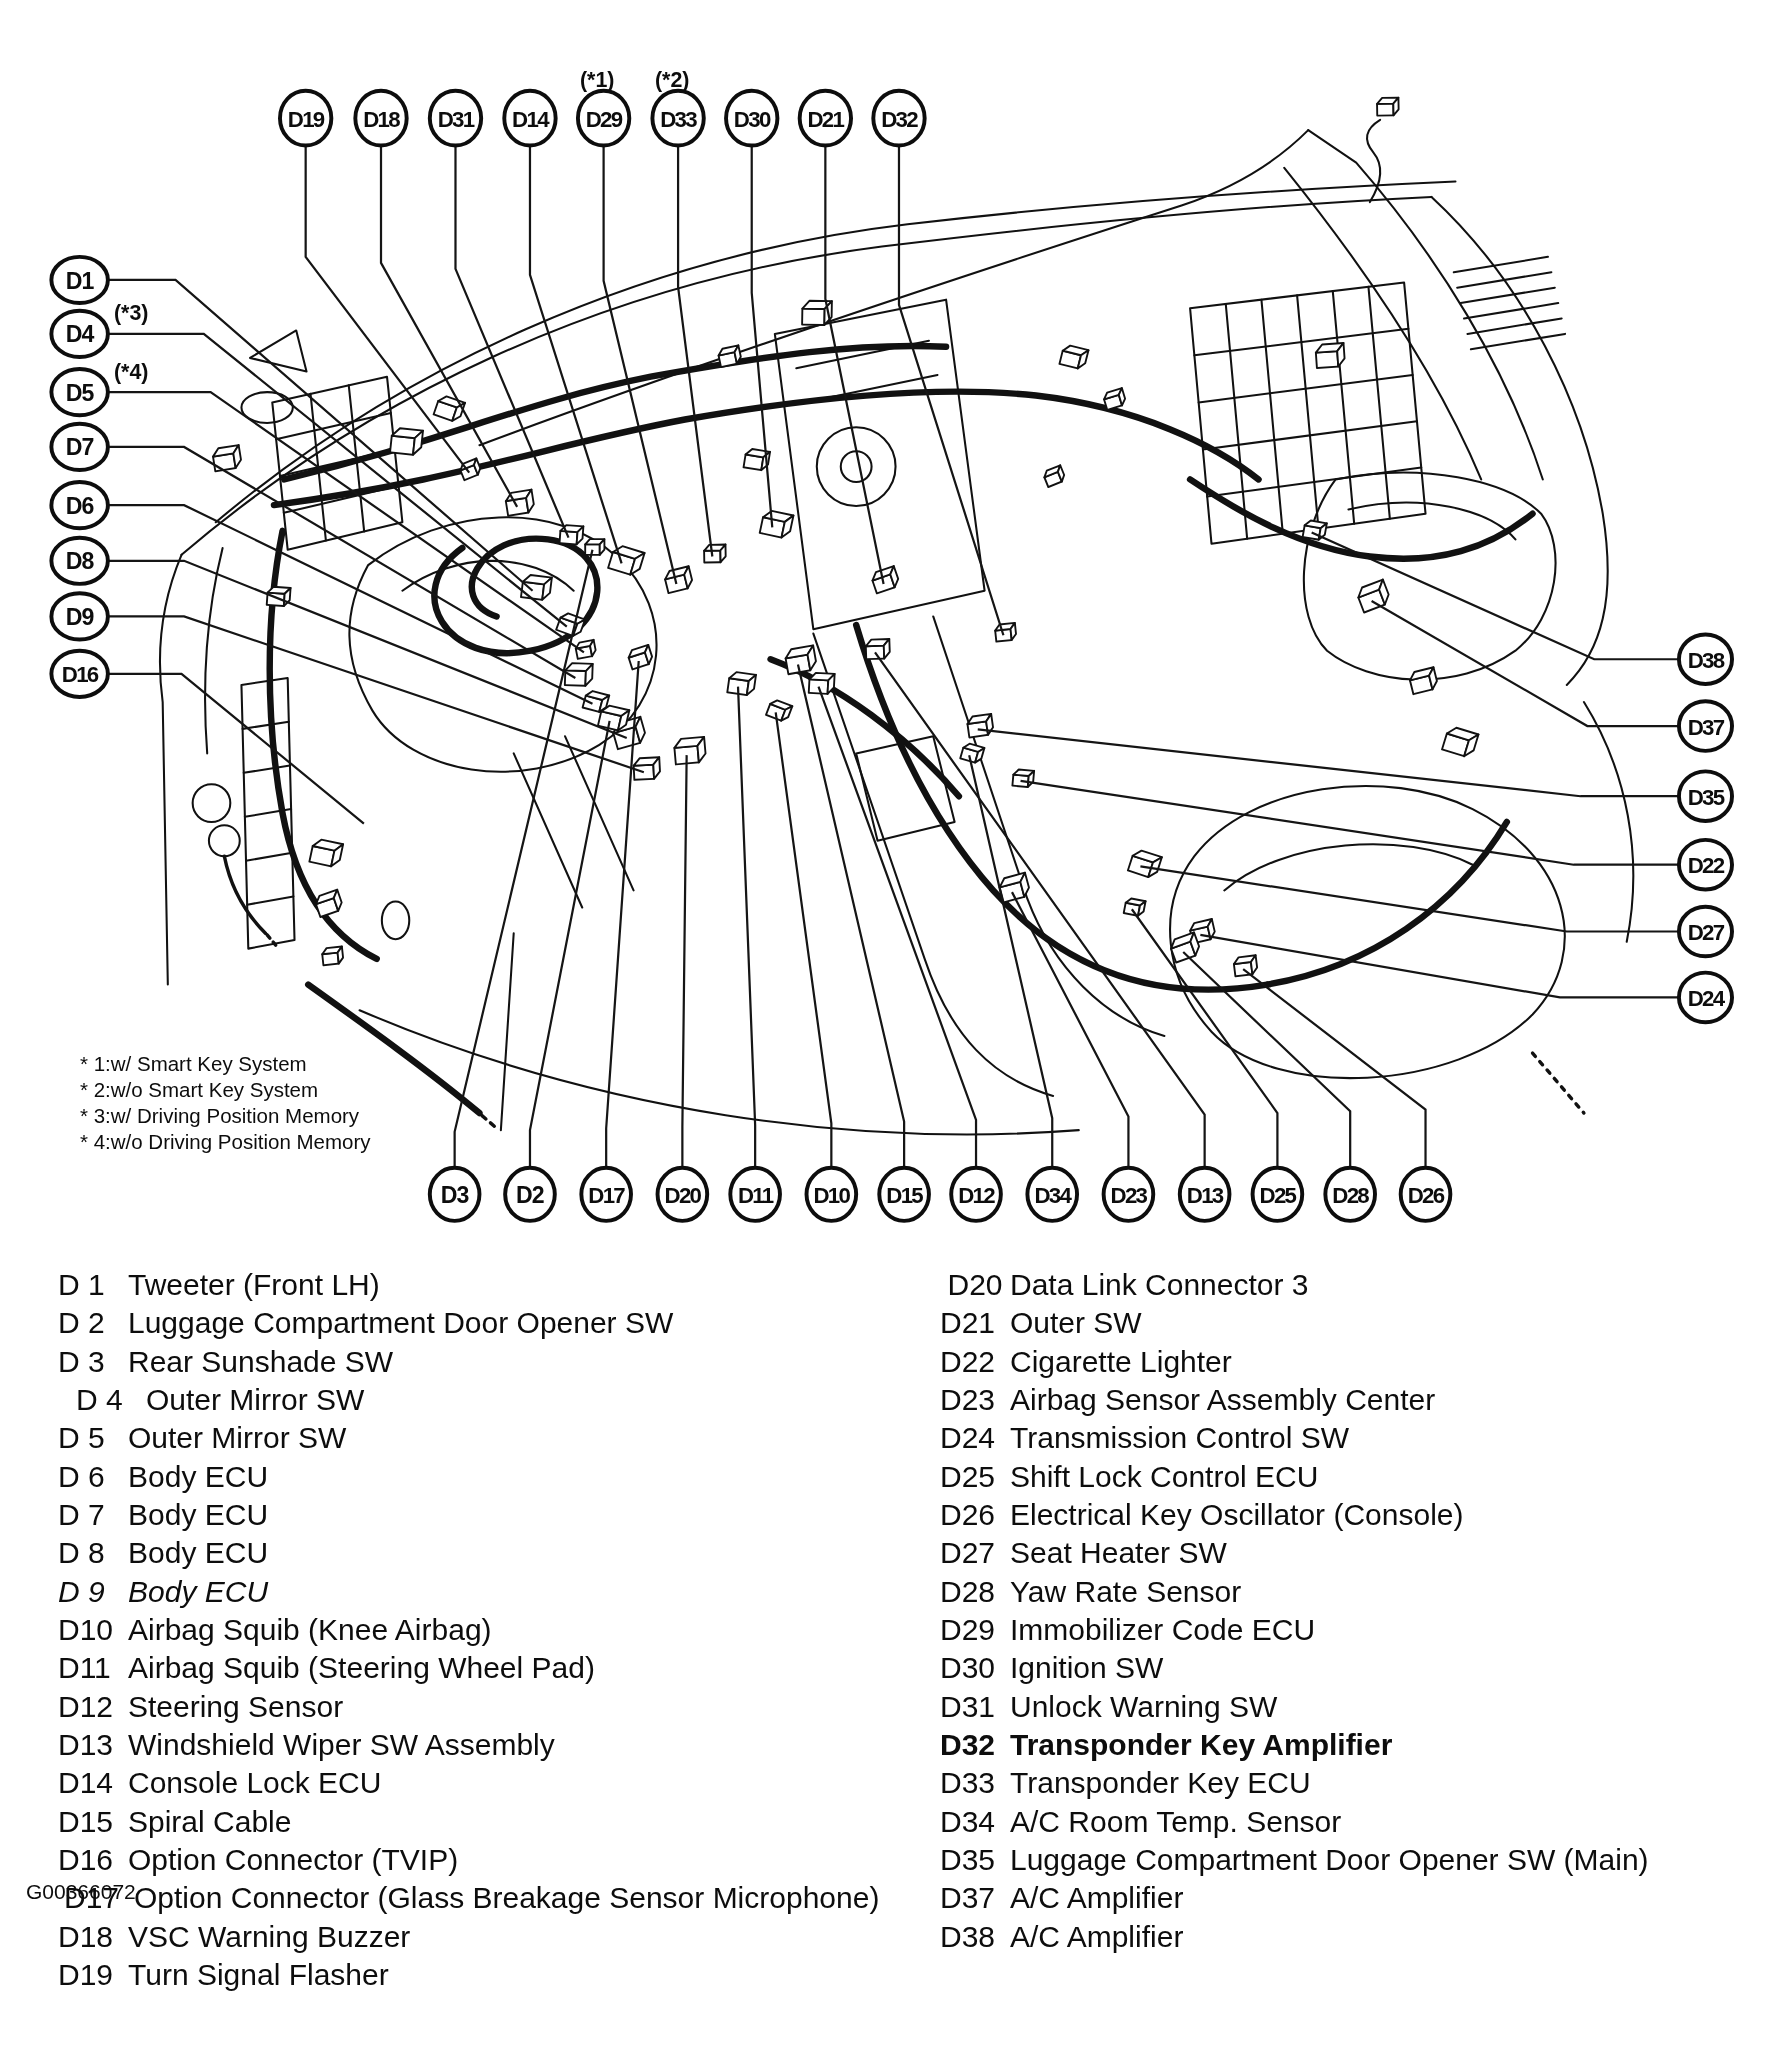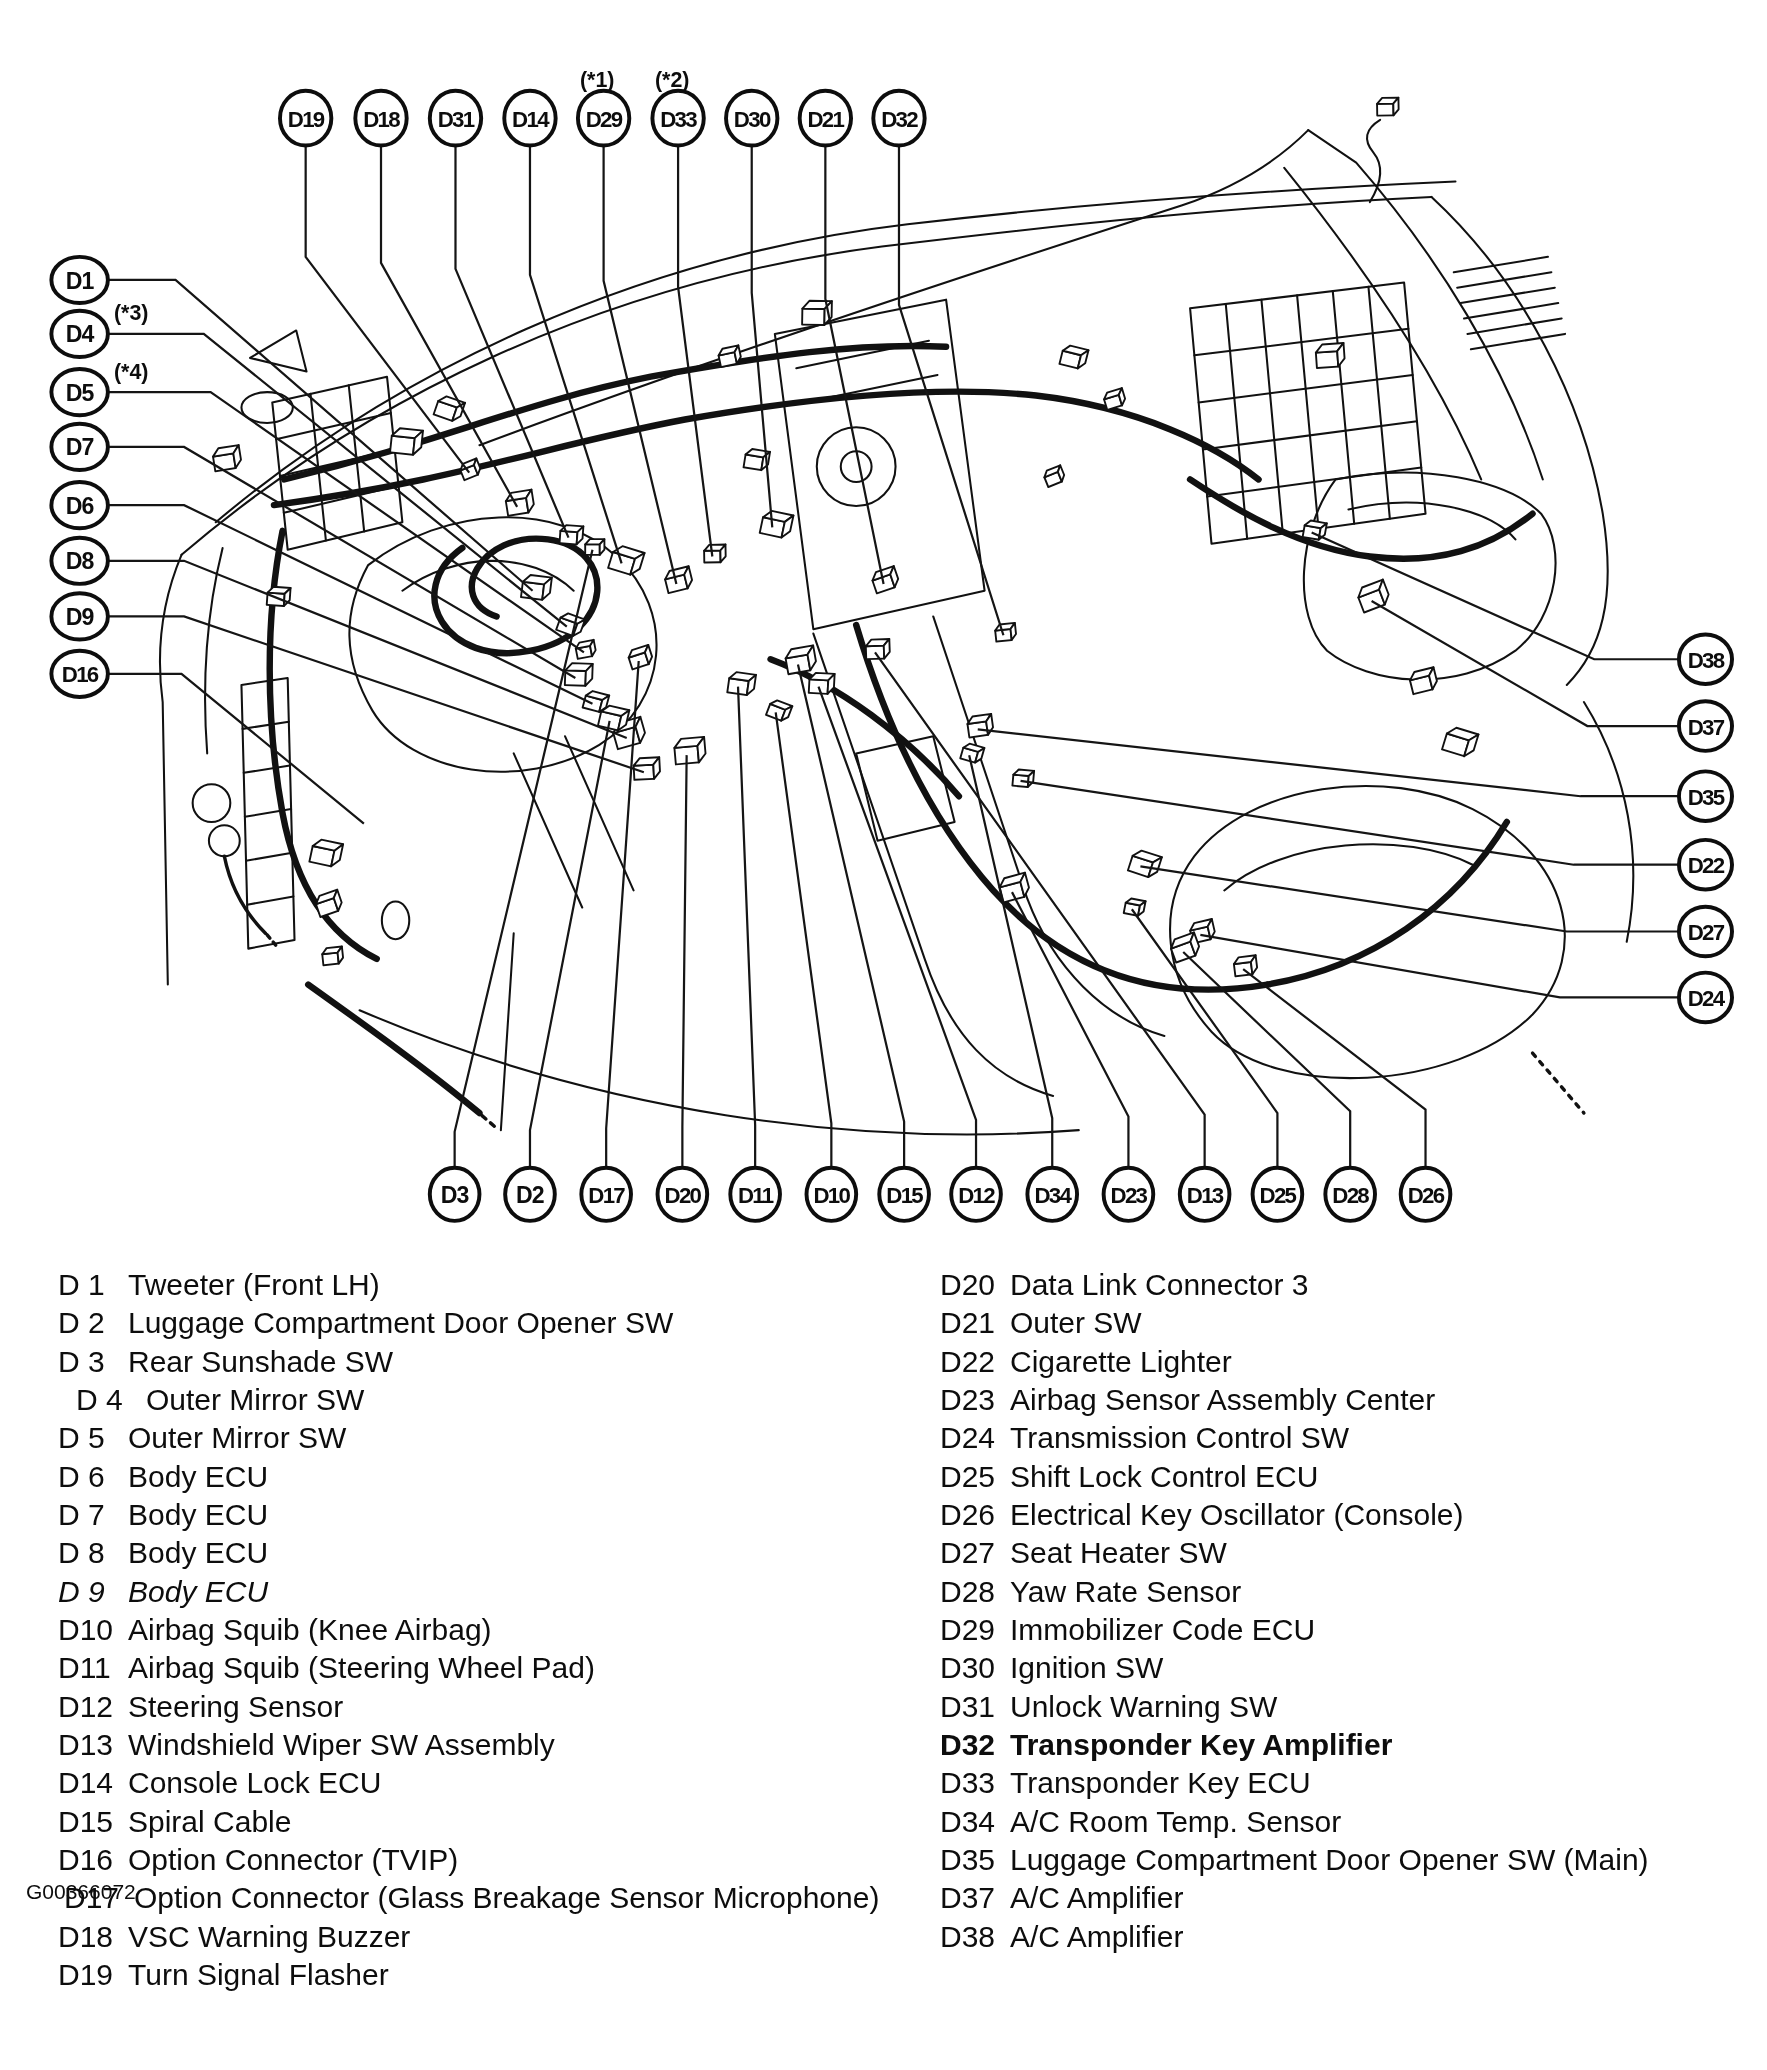--- a/index.html
+++ b/index.html
@@ -559,20 +559,26 @@
       </g>
   </svg>
 
   <div id="notes-layer">
       <div class="note-mark" style="left: 580px; top: 68px;">(*1)</div>
       <div class="note-mark" style="left: 655px; top: 68px;">(*2)</div>
       <div class="note-mark" style="left: 114px; top: 301px;">(*3)</div>
       <div class="note-mark" style="left: 114px; top: 360px;">(*4)</div>
     </div>
 
+  <div id="footnotes">
+      <div>* 1:w/ Smart Key System</div>
+      <div>* 2:w/o Smart Key System</div>
+      <div>* 3:w/ Driving Position Memory</div>
+      <div>* 4:w/o Driving Position Memory</div>
+    </div>
 
   <div id="legend">
       <div class="legend-row" style="left: 58px; top: 1268px;"><span class="legend-code">D 1</span><span class="legend-label">Tweeter (Front LH)</span></div>
       <div class="legend-row" style="left: 58px; top: 1306px;"><span class="legend-code">D 2</span><span class="legend-label">Luggage Compartment Door Opener SW</span></div>
       <div class="legend-row" style="left: 58px; top: 1345px;"><span class="legend-code">D 3</span><span class="legend-label">Rear Sunshade SW</span></div>
       <div class="legend-row" style="left: 76px; top: 1383px;"><span class="legend-code">D 4</span><span class="legend-label">Outer Mirror SW</span></div>
       <div class="legend-row" style="left: 58px; top: 1421px;"><span class="legend-code">D 5</span><span class="legend-label">Outer Mirror SW</span></div>
       <div class="legend-row" style="left: 58px; top: 1460px;"><span class="legend-code">D 6</span><span class="legend-label">Body ECU</span></div>
       <div class="legend-row" style="left: 58px; top: 1498px;"><span class="legend-code">D 7</span><span class="legend-label">Body ECU</span></div>
       <div class="legend-row" style="left: 58px; top: 1536px;"><span class="legend-code">D 8</span><span class="legend-label">Body ECU</span></div>
@@ -580,21 +586,21 @@
       <div class="legend-row" style="left: 58px; top: 1613px;"><span class="legend-code">D10</span><span class="legend-label">Airbag Squib (Knee Airbag)</span></div>
       <div class="legend-row" style="left: 58px; top: 1651px;"><span class="legend-code">D11</span><span class="legend-label">Airbag Squib (Steering Wheel Pad)</span></div>
       <div class="legend-row" style="left: 58px; top: 1690px;"><span class="legend-code">D12</span><span class="legend-label">Steering Sensor</span></div>
       <div class="legend-row" style="left: 58px; top: 1728px;"><span class="legend-code">D13</span><span class="legend-label">Windshield Wiper SW Assembly</span></div>
       <div class="legend-row" style="left: 58px; top: 1766px;"><span class="legend-code">D14</span><span class="legend-label">Console Lock ECU</span></div>
       <div class="legend-row" style="left: 58px; top: 1805px;"><span class="legend-code">D15</span><span class="legend-label">Spiral Cable</span></div>
       <div class="legend-row" style="left: 58px; top: 1843px;"><span class="legend-code">D16</span><span class="legend-label">Option Connector (TVIP)</span></div>
       <div class="legend-row" style="left: 64px; top: 1881px;"><span class="legend-code">D17</span><span class="legend-label">Option Connector (Glass Breakage Sensor Microphone)</span></div>
       <div class="legend-row" style="left: 58px; top: 1920px;"><span class="legend-code">D18</span><span class="legend-label">VSC Warning Buzzer</span></div>
       <div class="legend-row" style="left: 58px; top: 1958px;"><span class="legend-code">D19</span><span class="legend-label">Turn Signal Flasher</span></div>
-      <div class="legend-row" style="left: 940px; top: 1268px;"><span class="legend-code">D20</span><span class="legend-label">Data Link Connector 3</span></div>
+      <div class="legend-row" style="left: 940px; top: 1268px; text-align: center;"><span class="legend-code">D20</span><span class="legend-label">Data Link Connector 3</span></div>
       <div class="legend-row" style="left: 940px; top: 1306px;"><span class="legend-code">D21</span><span class="legend-label">Outer SW</span></div>
       <div class="legend-row" style="left: 940px; top: 1345px;"><span class="legend-code">D22</span><span class="legend-label">Cigarette Lighter</span></div>
       <div class="legend-row" style="left: 940px; top: 1383px;"><span class="legend-code">D23</span><span class="legend-label">Airbag Sensor Assembly Center</span></div>
       <div class="legend-row" style="left: 940px; top: 1421px;"><span class="legend-code">D24</span><span class="legend-label">Transmission Control SW</span></div>
       <div class="legend-row" style="left: 940px; top: 1460px;"><span class="legend-code">D25</span><span class="legend-label">Shift Lock Control ECU</span></div>
       <div class="legend-row" style="left: 940px; top: 1498px;"><span class="legend-code">D26</span><span class="legend-label">Electrical Key Oscillator (Console)</span></div>
       <div class="legend-row" style="left: 940px; top: 1536px;"><span class="legend-code">D27</span><span class="legend-label">Seat Heater SW</span></div>
       <div class="legend-row" style="left: 940px; top: 1575px;"><span class="legend-code">D28</span><span class="legend-label">Yaw Rate Sensor</span></div>
       <div class="legend-row" style="left: 940px; top: 1613px;"><span class="legend-code">D29</span><span class="legend-label">Immobilizer Code ECU</span></div>
       <div class="legend-row" style="left: 940px; top: 1651px;"><span class="legend-code">D30</span><span class="legend-label">Ignition SW</span></div>

